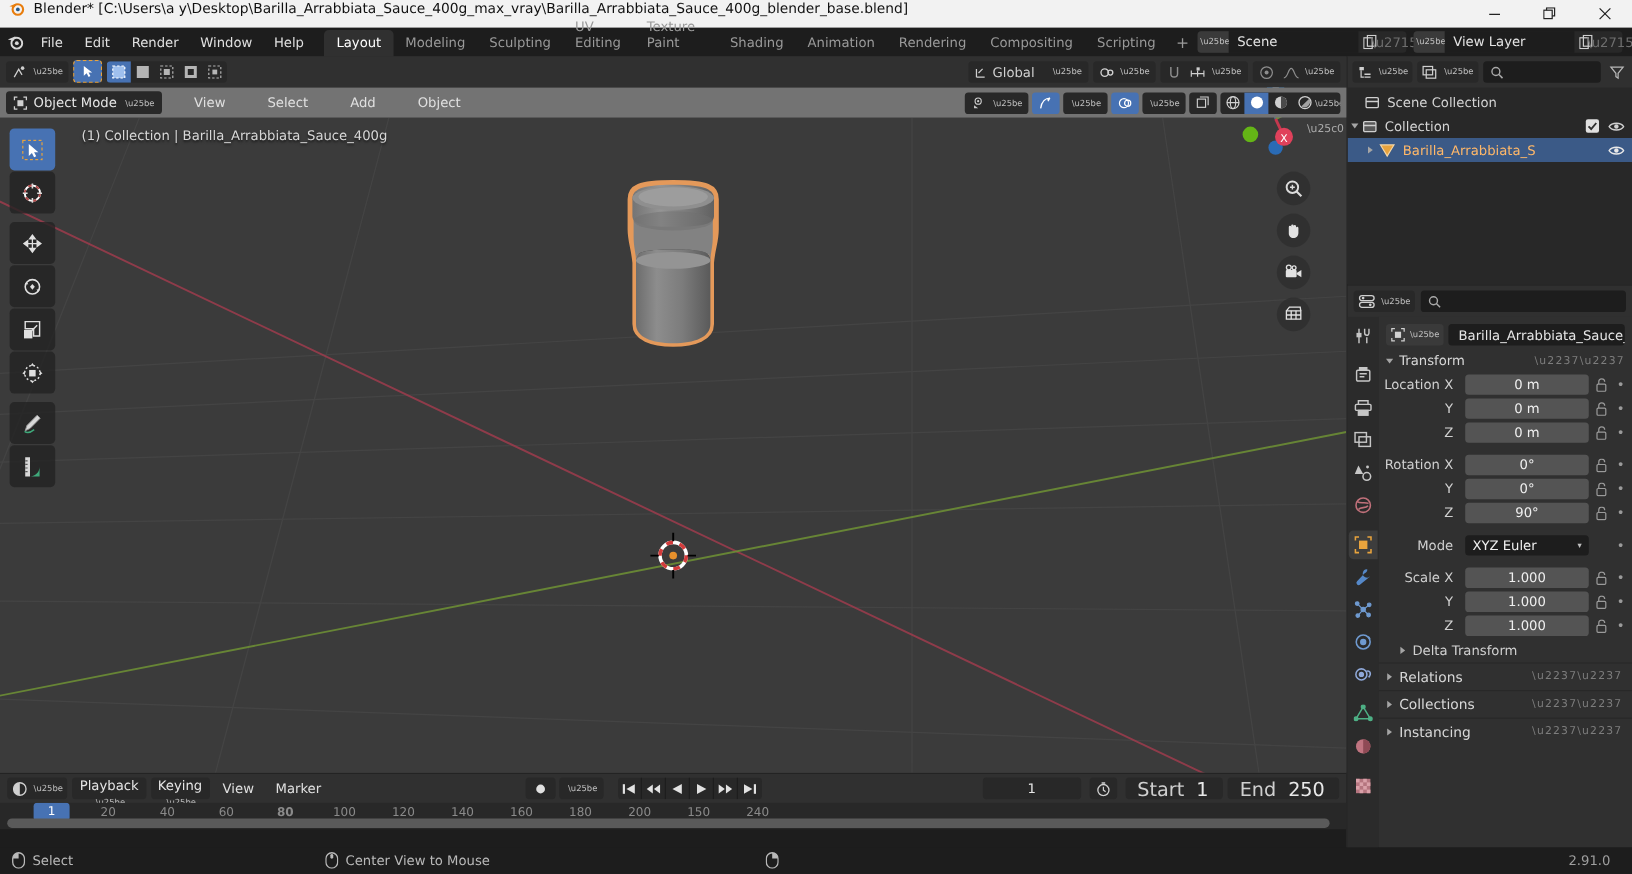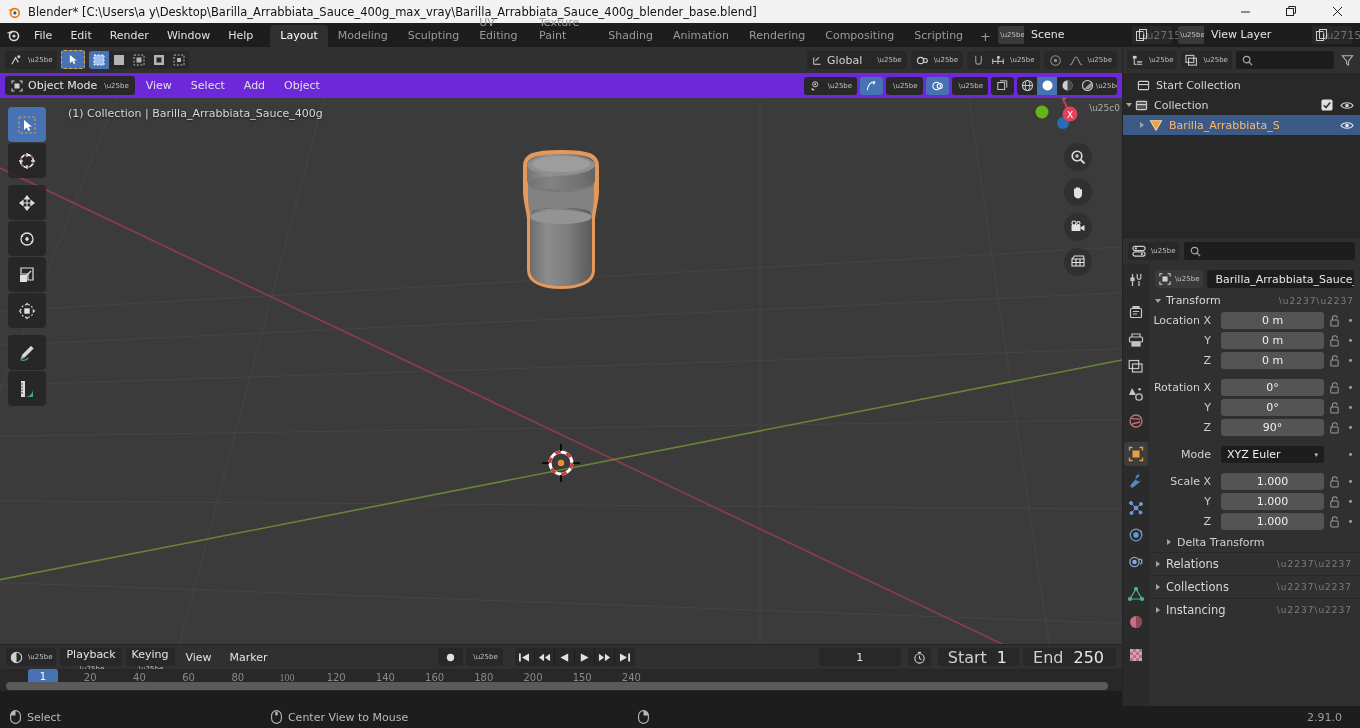--- a/index.html
+++ b/index.html
@@ -2,21 +2,21 @@
 <html><head>
 <meta charset="utf-8">
 <style>
   * { box-sizing: border-box; margin:0; padding:0; }
   html,body { width:1360px; height:728px; overflow:hidden; background:#1d1d1d;
     font-family:"DejaVu Sans", sans-serif; }
   body { font-size:11px; color:#e6e6e6; -webkit-font-smoothing:antialiased; }
 
   
   #titlebar { height:23px; background:#f2f2f2; color:#111; display:flex;
-    align-items:center; padding-left:7px; font-size:11.5px; position:relative; }
+    align-items:flex-start; padding-left:7px; font-size:11.5px; position:relative; }
   #titlebar .blender-logo { width:14px; height:14px; margin-right:7px; flex:none; }
   #titlebar .ttl { white-space:nowrap; overflow:hidden; }
   .winbtns { position:absolute; right:0; top:0; height:23px; display:flex; }
   .winbtn { width:46px; height:23px; display:flex; align-items:center; justify-content:center;
     color:#222; font-size:12px; }
 
   
   #topbar { height:24px; background:#1d1d1d; display:flex; align-items:center;
     padding:0 4px; gap:0px; }
   .tb-logo { width:20px; height:20px; display:flex; align-items:center; justify-content:center; margin-right:2px;}
@@ -38,22 +38,22 @@
 
   
   #main { display:flex; height:calc(728px - 23px - 24px - 22px); }
   #left-col { width:1122px; display:flex; flex-direction:column; }
   #right-col { width:238px; display:flex; flex-direction:column; background:#303030; }
 
   
   #viewport-wrap { position:relative; height:597px; background:#303030; }
   .vp-header { height:26px; background:#303030; display:flex; align-items:center;
     padding:0 5px; gap:4px; position:relative; z-index:6;}
-  .vp-header2 { height:25px; background:#6d28d9; display:flex; align-items:center;
-    padding:0 5px; gap:3px; position:relative; z-index:6;}
+  .vp-header2 { height:25px; background:#737373; display:flex; align-items:center;
+    padding:0 5px; gap:19px; position:relative; z-index:6;}
   .hbtn { height:18px; display:flex; align-items:center; background:#282828; border-radius:3px;
     padding:0 5px; gap:3px; color:#d0d0d0; font-size:11px; }
   .seg { display:flex; height:18px; border-radius:3px; overflow:hidden; background:#282828; }
   .seg > div { width:20px; height:18px; display:flex; align-items:center; justify-content:center; }
   .seg > div.on { background:#4772b3; }
   .modebtn { height:19px; background:#282828; border-radius:3px; display:flex; align-items:center;
     padding:0 6px; gap:5px; font-size:11px;}
   .vmenu { padding:2px 8px; font-size:11px; color:#e0e0e0; border-radius:3px;}
   .spacer { flex:1; }
 
@@ -685,22 +685,22 @@
         <div class="startend">
           <span class="lbl">End</span>
           <span class="val">250</span>
         </div>
       </div>
       <div id="tl-ruler">
         <div id="tl-ticks">
             <div class="tick" style="left: 90.2px;">20</div>
             <div class="tick" style="left: 139.4px;">40</div>
             <div class="tick" style="left: 188.6px;">60</div>
-            <div class="tick" style="left: 237.8px;">80</div>
-            <div class="tick" style="left: 287px; font-family: Liberation Serif, serif;">100</div>
+            <div class="tick" style="left: 237.8px; font-weight: bold;">80</div>
+            <div class="tick" style="left: 287px;">100</div>
             <div class="tick" style="left: 336.2px;">120</div>
             <div class="tick" style="left: 385.4px;">140</div>
             <div class="tick" style="left: 434.6px;">160</div>
             <div class="tick" style="left: 483.8px;">180</div>
             <div class="tick" style="left: 533px;">200</div>
             <div class="tick" style="left: 582.2px;">150</div>
             <div class="tick" style="left: 631.4px;">240</div>
           </div>
         <div id="playhead" style="left: 43px;">1</div>
         <div id="tl-scroll"></div>
@@ -741,21 +741,21 @@
       </div>
       <div class="ol-body">
         <div class="ol-row">
           <span class="ind" style="width:14px;"></span>
           <span>
             <svg width="13" height="13" viewBox="0 0 14 14">
                 <rect x="1.5" y="2.5" width="11" height="9" rx="1" fill="none" stroke="#cfcfcf" stroke-width="1.2"></rect>
                 <path d="M1.5 6 h11" stroke="#cfcfcf" stroke-width="1.2"></path>
               </svg>
           </span>
-          <span class="nm">Start Collection</span>
+          <span class="nm">Scene Collection</span>
         </div>
         <div class="ol-row">
           <span class="ind" style="width:12px;display:flex;justify-content:center;">
               <i class="tri down" style="display:block;"></i>
             </span>
           <span>
             <svg width="13" height="13" viewBox="0 0 14 14">
                 <rect x="1.5" y="2.5" width="11" height="9" rx="1" fill="#585858" stroke="#cfcfcf" stroke-width="1.2"></rect>
                 <path d="M1.5 6 h11" stroke="#cfcfcf" stroke-width="1.2"></path>
               </svg>

